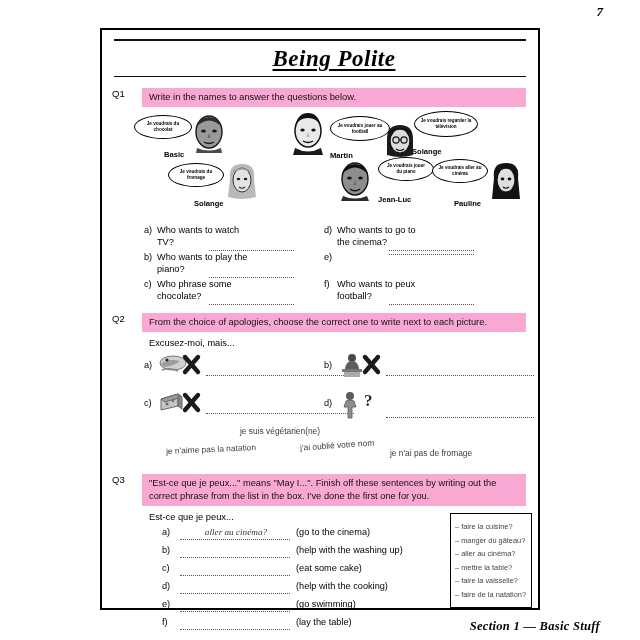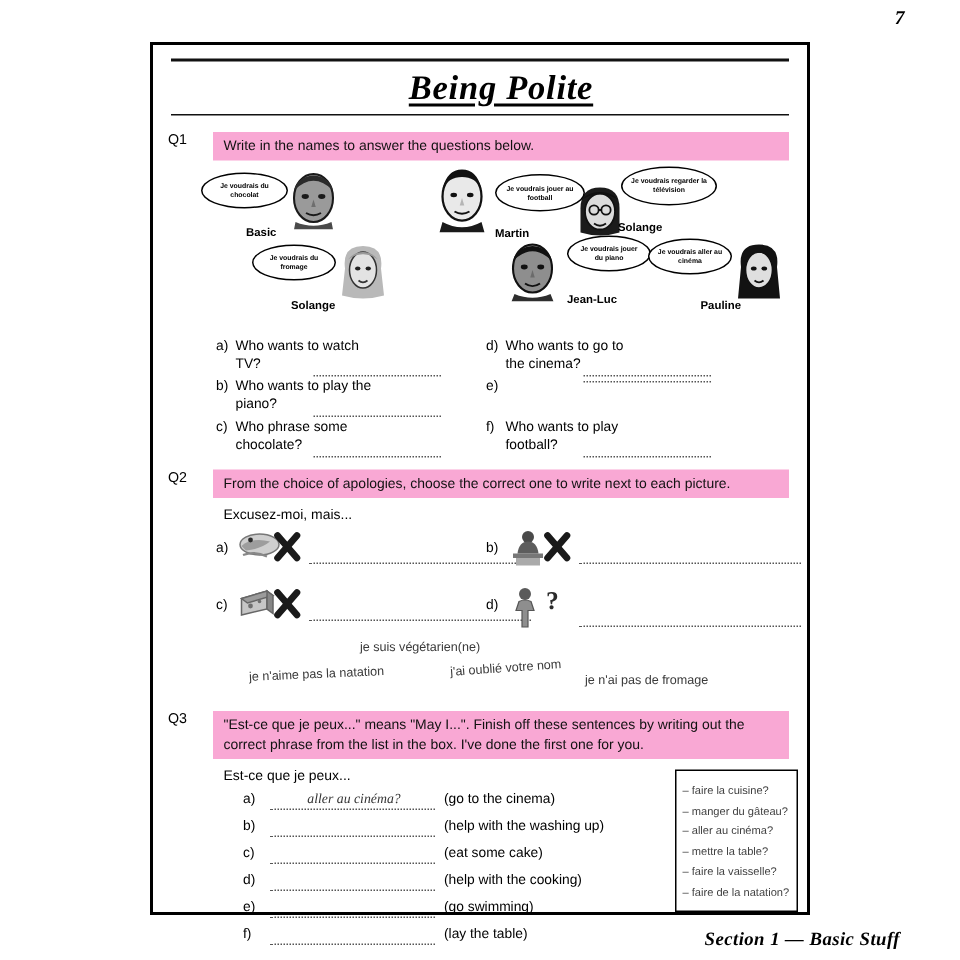--- a/index.html
+++ b/index.html
@@ -352,21 +352,21 @@
           <polyline points="1,0 9,12" stroke="#000" stroke-width="1.7" fill="none"></polyline>
         </svg>
         <svg class="head" style="left:388px; top:50px;" width="32" height="40" viewBox="0 0 32 40">
           <path d="M4 17 Q2 2 16 2 Q30 2 28 17 L30 38 L2 38Z" fill="#121212"></path>
           <ellipse cx="16" cy="19" rx="9" ry="12" fill="#dfdfdf" stroke="#111" stroke-width="1.1"></ellipse>
           <path d="M6 11 Q16 4 26 11 L26 7 Q16 2 6 7Z" fill="#121212"></path>
           <ellipse cx="12.5" cy="18" rx="1.9" ry="1.4" fill="#111"></ellipse>
           <ellipse cx="19.5" cy="18" rx="1.9" ry="1.4" fill="#111"></ellipse>
           <path d="M13 26 Q16 28.5 19 26" stroke="#111" stroke-width="1.1" fill="none"></path>
         </svg>
-        <div class="pname" style="left:352px; top:88px;margin-left:13px;">Pauline</div>
+        <div class="pname" style="left:352px; top:88px;">Pauline</div>
       </div>
 
     </div>
 
     <div id="q1-questions">
       <div class="qa-item" style="left:42px; top:0;">
         <span class="qa-letter">a)</span>
         <div class="qa-text">Who wants to watch TV?</div>
         <div class="dots" style="width:85px; margin-left:65px; margin-top:1px;"></div>
       </div>
@@ -385,21 +385,21 @@
         <span class="qa-letter">d)</span>
         <div class="qa-text">Who wants to go to the cinema?</div>
         <div class="dots" style="width:85px; margin-left:65px; margin-top:1px;"></div>
       </div>
       <div class="qa-item" style="left:222px; top:27px;">
         <span class="qa-letter">e)</span>
         <div class="dots" style="width:85px; margin-left:65px; margin-top:1px;"></div>
       </div>
       <div class="qa-item" style="left:222px; top:54px;">
         <span class="qa-letter">f)</span>
-        <div class="qa-text">Who wants to play football?</div>
+        <div class="qa-text">Who wants to peux football?</div>
         <div class="dots" style="width:85px; margin-left:65px; margin-top:1px;"></div>
       </div>
     </div>
   </div>
 
   <div class="qblock" style="margin-top:10px;">
     <div class="qnum">Q2</div>
     <div class="qbanner">From the choice of apologies, choose the correct one to write next to each picture.</div>
     <div class="qsub">Excusez-moi, mais...</div>
 

